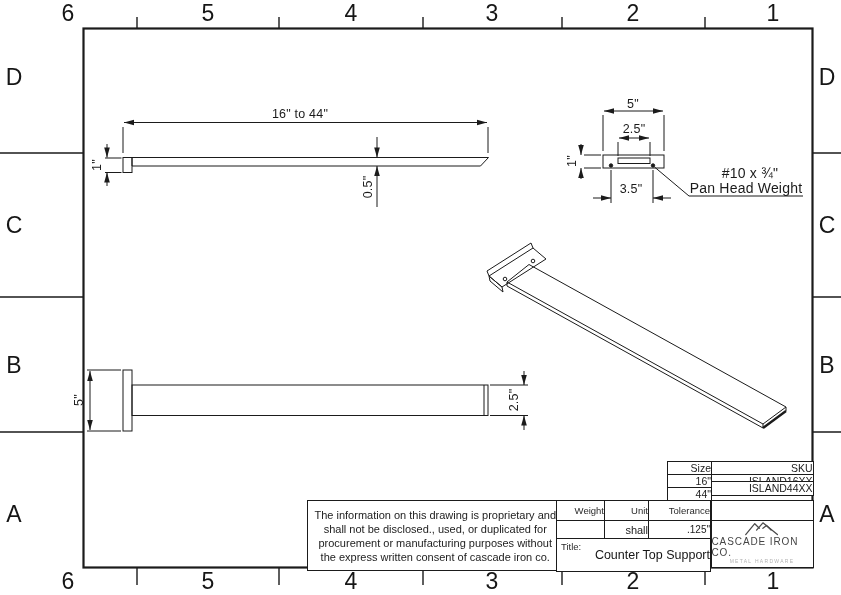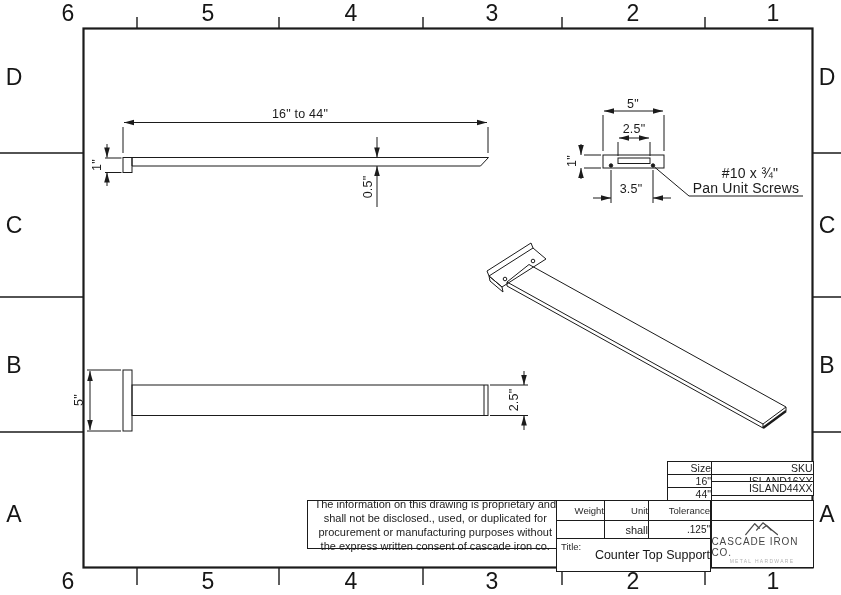--- a/index.html
+++ b/index.html
@@ -130,21 +130,21 @@
   <span class="ctr dim" style="left:300px;top:114px">16" to 44"</span>
   <span class="rot dim" style="left:97px;top:165px">1"</span>
   <span class="rot dim" style="left:368px;top:187px">0.5"</span>
 
   <span class="ctr dim" style="left:633px;top:104px">5"</span>
   <span class="ctr dim" style="left:634px;top:129px">2.5"</span>
   <span class="rot dim" style="left:572px;top:161px">1"</span>
   <span class="ctr dim" style="left:631px;top:189px">3.5"</span>
 
   <span class="ctr note" style="left:750px;top:173px">#10 x ¾"</span>
-  <span class="ctr note" style="left:746px;top:188px">Pan Unit Screws</span>
+  <span class="ctr note" style="left:746px;top:188px">Pan Head Weight</span>
 
   <span class="rot dim" style="left:79px;top:400px">5"</span>
   <span class="rot dim" style="left:514px;top:400px">2.5"</span>
 
   <div class="cell" style="left:667px;top:461px;width:45px;height:14px">
     <span class="sku">Size</span>
     </div>
   <div class="cell" style="left:710.5px;top:461px;width:103px;height:14px">
     <span class="sku">SKU</span>
     </div>
@@ -154,21 +154,21 @@
   <div class="cell" style="left:710.5px;top:474px;width:103px;height:14px">
     <span class="sku">ISLAND16XX</span>
     </div>
   <div class="cell" style="left:667px;top:487px;width:45px;height:14.5px">
     <span class="sku">44"</span>
     </div>
   <div class="cell" style="left:710.5px;top:481px;width:103px;height:14.5px">
     <span class="sku">ISLAND44XX</span>
     </div>
 
-  <div class="cell" style="left:307px;top:500px;width:250px;height:49px">
+  <div class="cell" style="left:307px;top:500px;width:250px;height:71px">
     <div class="notice">The information on this drawing is proprietary and
 shall not be disclosed., used, or duplicated for
 procurement or manufacturing purposes without
 the express written consent of cascade iron co.</div>
   </div>
 
   <div class="cell" style="left:556px;top:500px;width:49px;height:21px">
     <span class="th">Weight</span>
     </div>
   <div class="cell" style="left:604px;top:500px;width:45px;height:21px">

